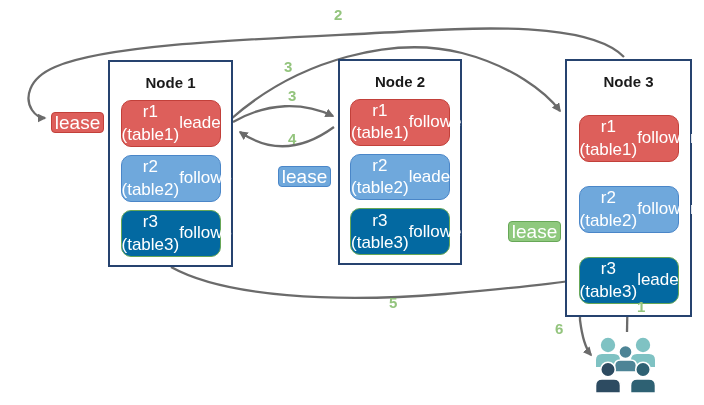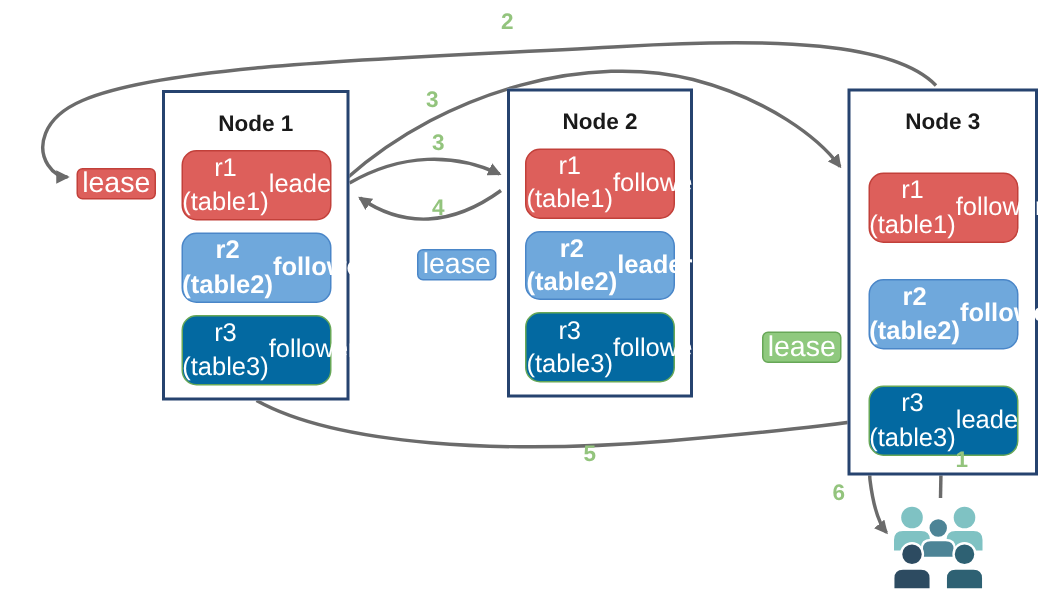--- a/index.html
+++ b/index.html
@@ -50,21 +50,21 @@
     flex-direction: row;
     justify-content: flex-start;
     align-items: center;
     color: #ffffff;
     font-size: 17px;
     line-height: 1.3;
     margin-bottom: 8px;
     text-align: center;
   }
   .rep-red   { background: #dd5f5b; border: 1.5px solid #c2403a; }
-  .rep-blue  { background: #6fa8dc; border: 1.5px solid #4a86c8; font-weight: bold; }
+  .rep-blue  { background: #6fa8dc; border: 1.5px solid #4a86c8; }
   .rep-green { background: #0369a1; border: 1.5px solid #67a757; }
   .lease {
     position: absolute;
     width: 53px;
     height: 21px;
     border-radius: 4px;
     color: #ffffff;
     font-size: 19px;
     display: flex;
     align-items: center;

